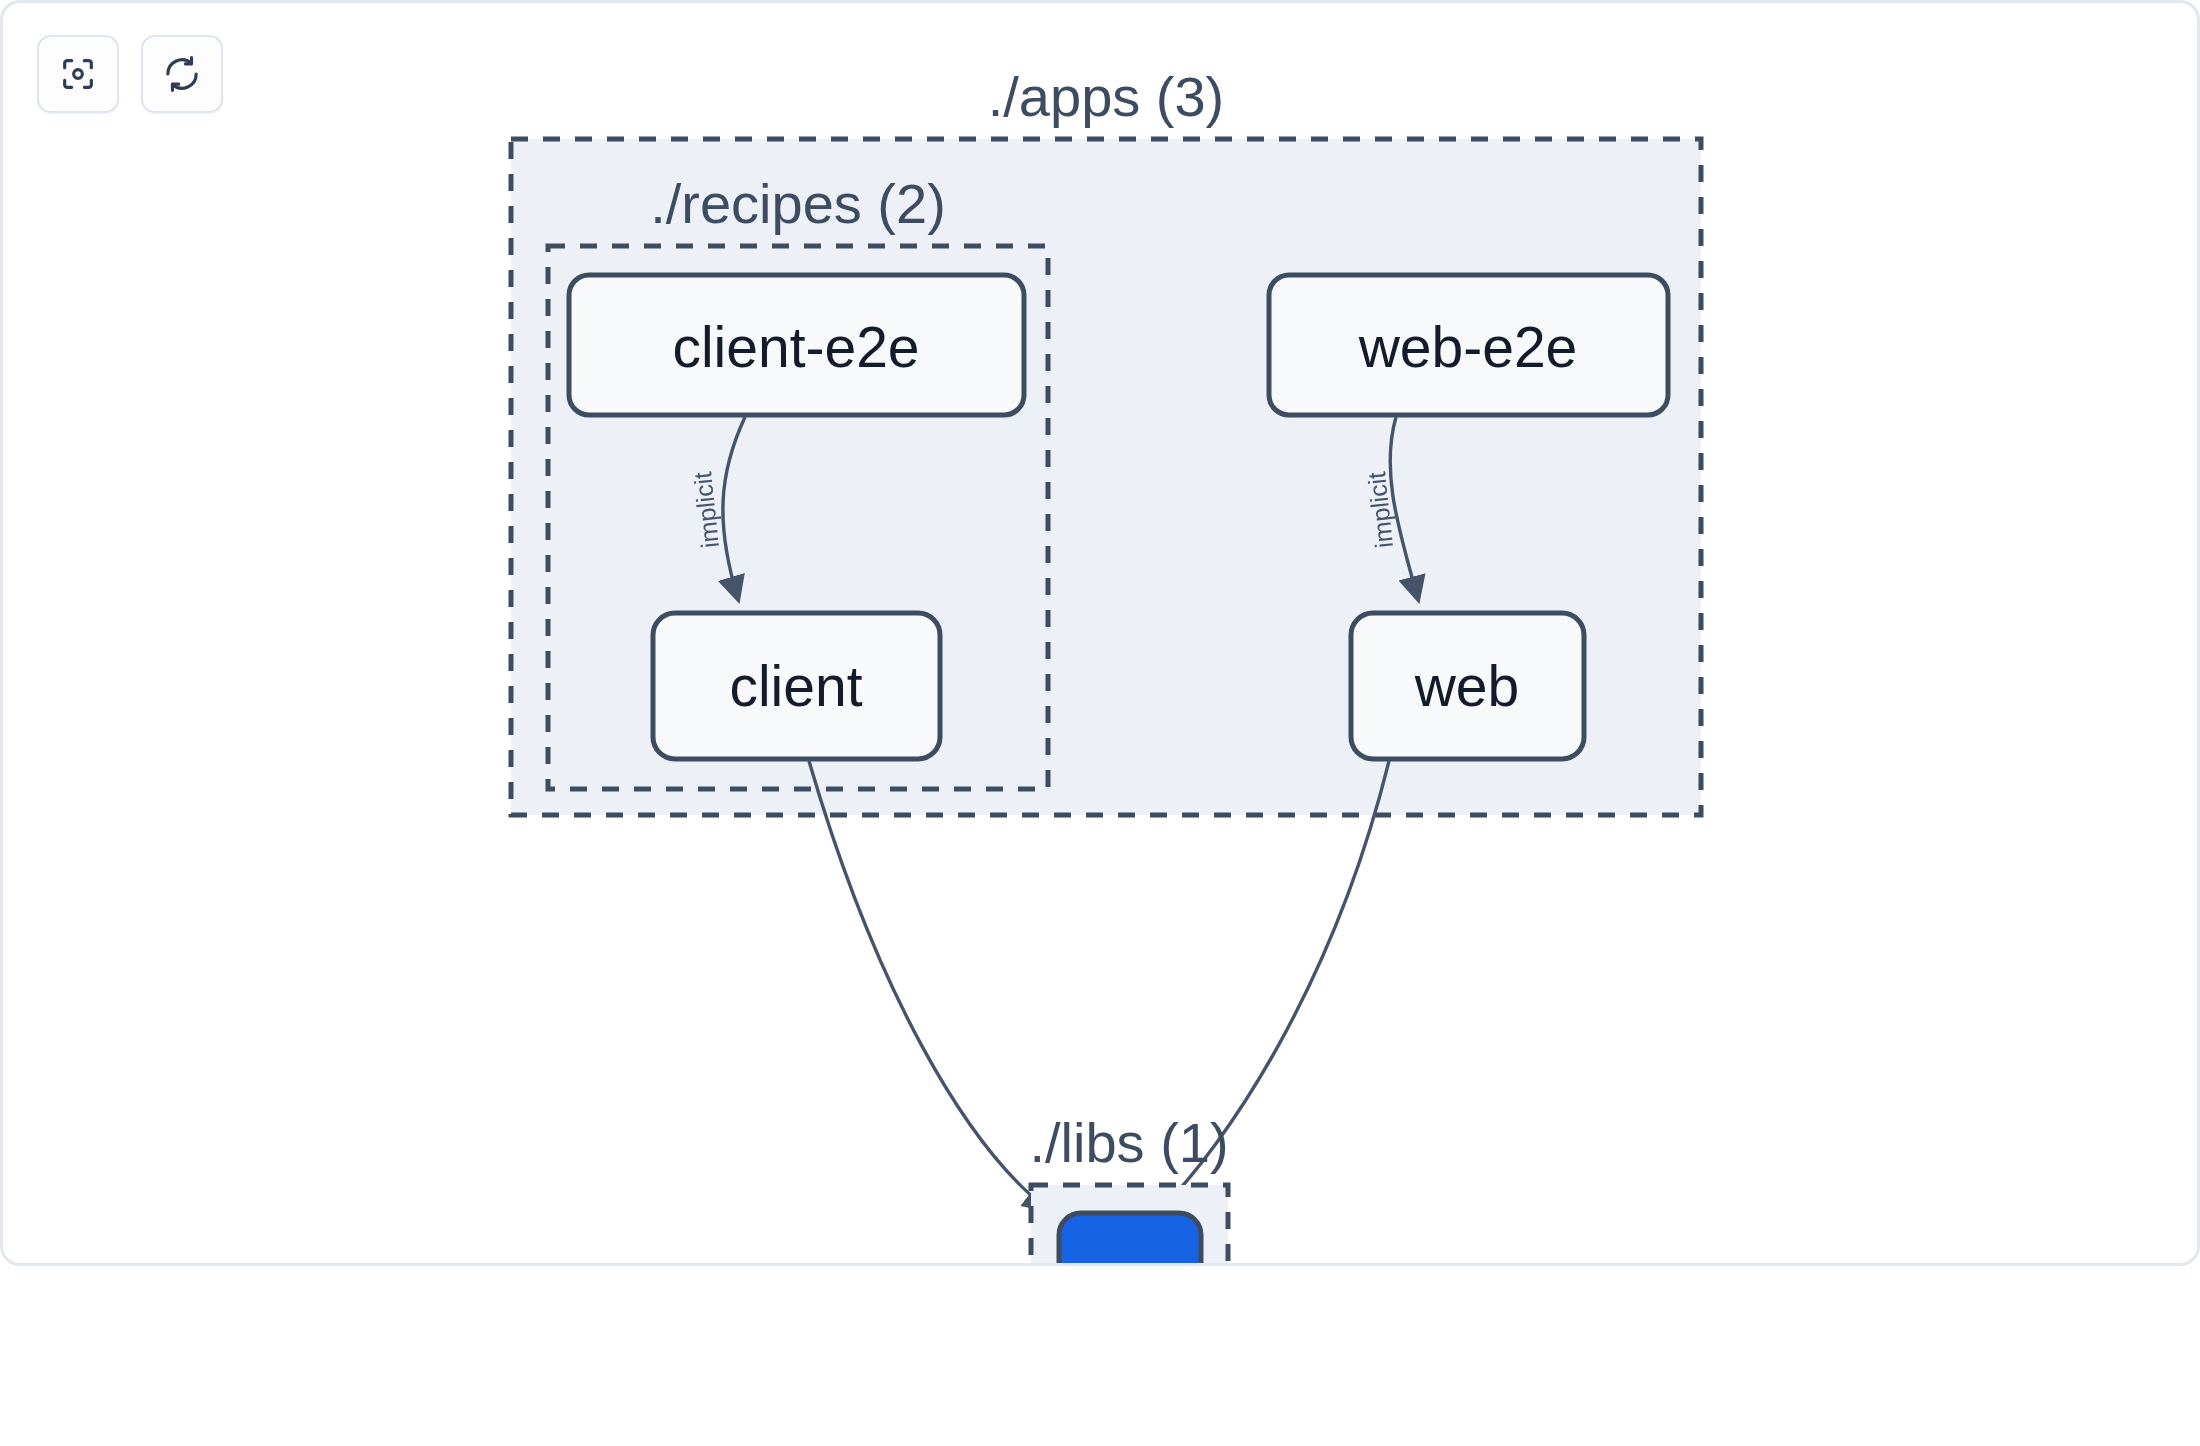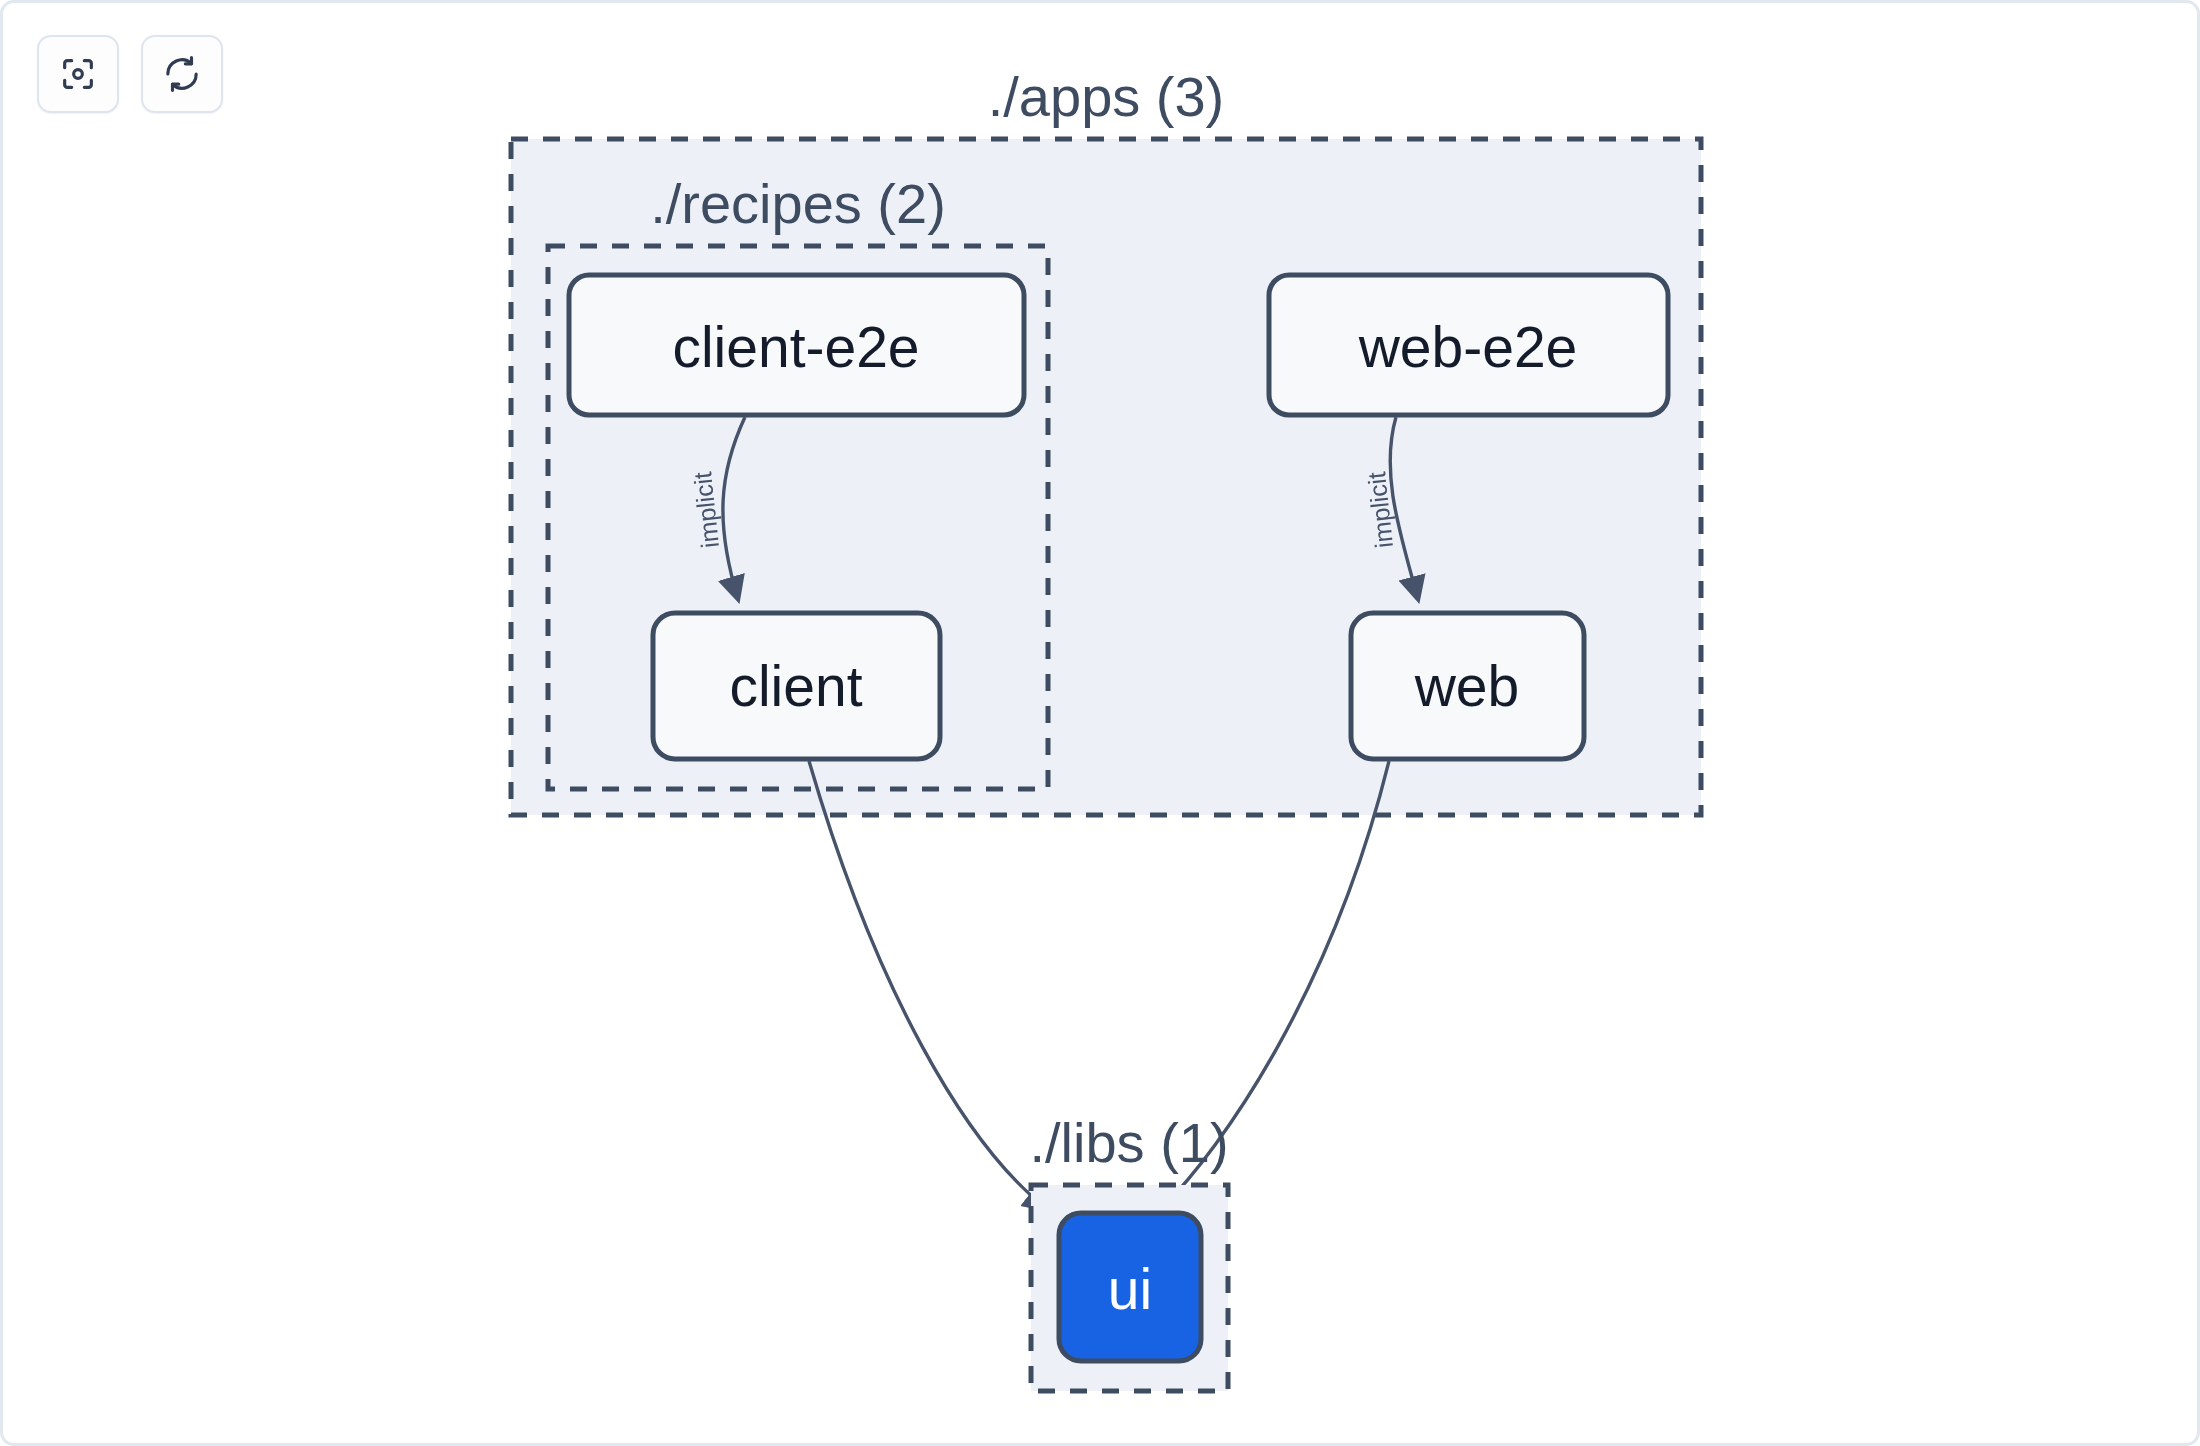--- a/index.html
+++ b/index.html
@@ -2,24 +2,24 @@
 <html><head>
 <meta charset="utf-8">
 <style>
   html,body{margin:0;padding:0;background:#ffffff;}
   body{
     width:2200px;height:1446px;overflow:hidden;
     font-family:"Liberation Sans","DejaVu Sans",sans-serif;
     -webkit-font-smoothing:antialiased;
   }
   #canvas{
-    position:absolute;left:0;top:0;width:2200px;height:1446px;
+    position:absolute;left:0;top:0;width:2200px;height:1266px;
     background:#ffffff;
     border:3px solid #e2e8f0;
-    border-radius:14px;
+    border-radius:20px;
     box-sizing:border-box;
     overflow:hidden;
   }
   
   #toolbar{
     position:absolute;left:34px;top:32px;
     display:flex;gap:22px;z-index:40;
   }
   .tool-btn{
     width:78px;height:74px;

